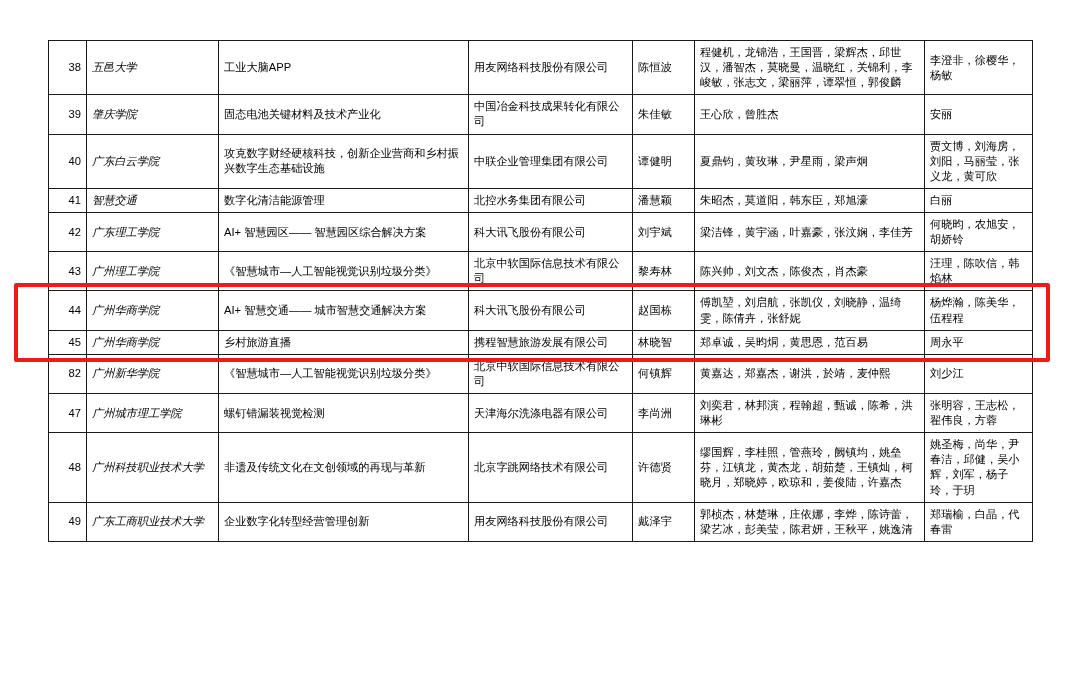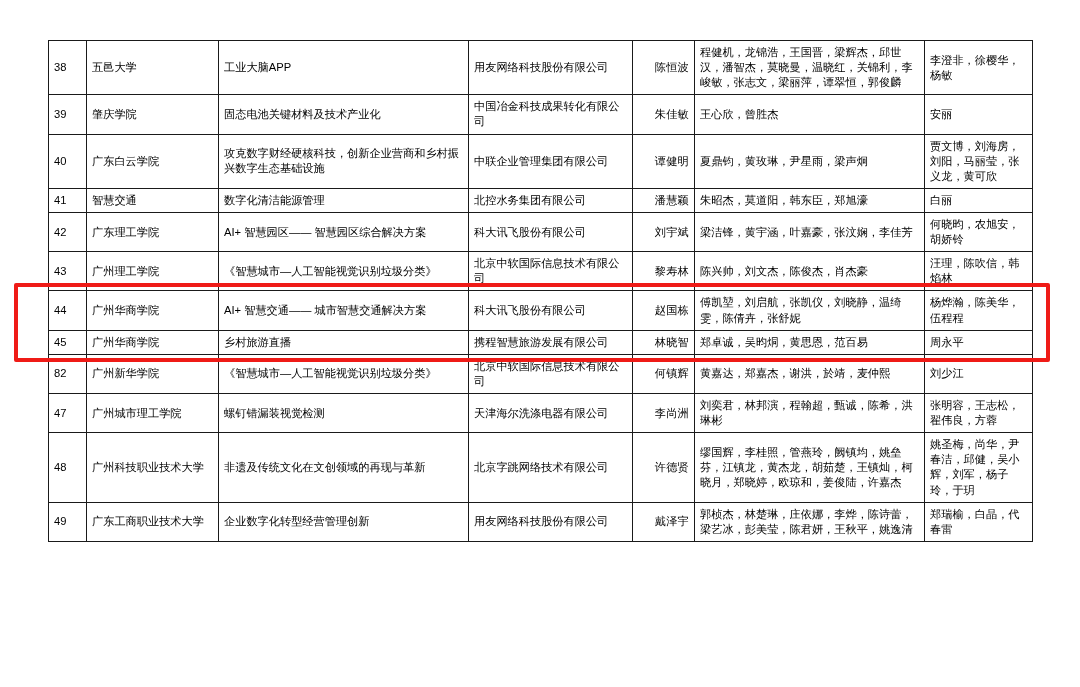--- a/index.html
+++ b/index.html
@@ -38,32 +38,32 @@
   }
   col.c-idx   { width: 38px; }
   col.c-org   { width: 132px; }
   col.c-proj  { width: 250px; }
   col.c-comp  { width: 164px; }
   col.c-lead  { width: 62px; }
   col.c-memb  { width: 230px; }
   col.c-guide { width: 108px; }
 
   td.idx {
+    text-align: right;
+    font-size: 11.5px;
+  }
+  td.lead {
     text-align: left;
-    font-size: 11.5px;
-  }
-  td.lead {
-    text-align: right;
     letter-spacing: 0.2px;
   }
   td.members, td.guides {
     font-size: 10.6px;
     line-height: 1.45;
   }
-  td.org { font-size: 11.2px; }
+  td.org { font-size: 11.2px; font-style: italic; }
   td.proj { font-size: 11.2px; }
   td.comp { font-size: 11px; }
 
   .highlight-box {
     position: absolute;
     border: 4px solid #ef1b17;
     pointer-events: none;
     box-sizing: border-box;
     left: 14px;
     top: 290px;

